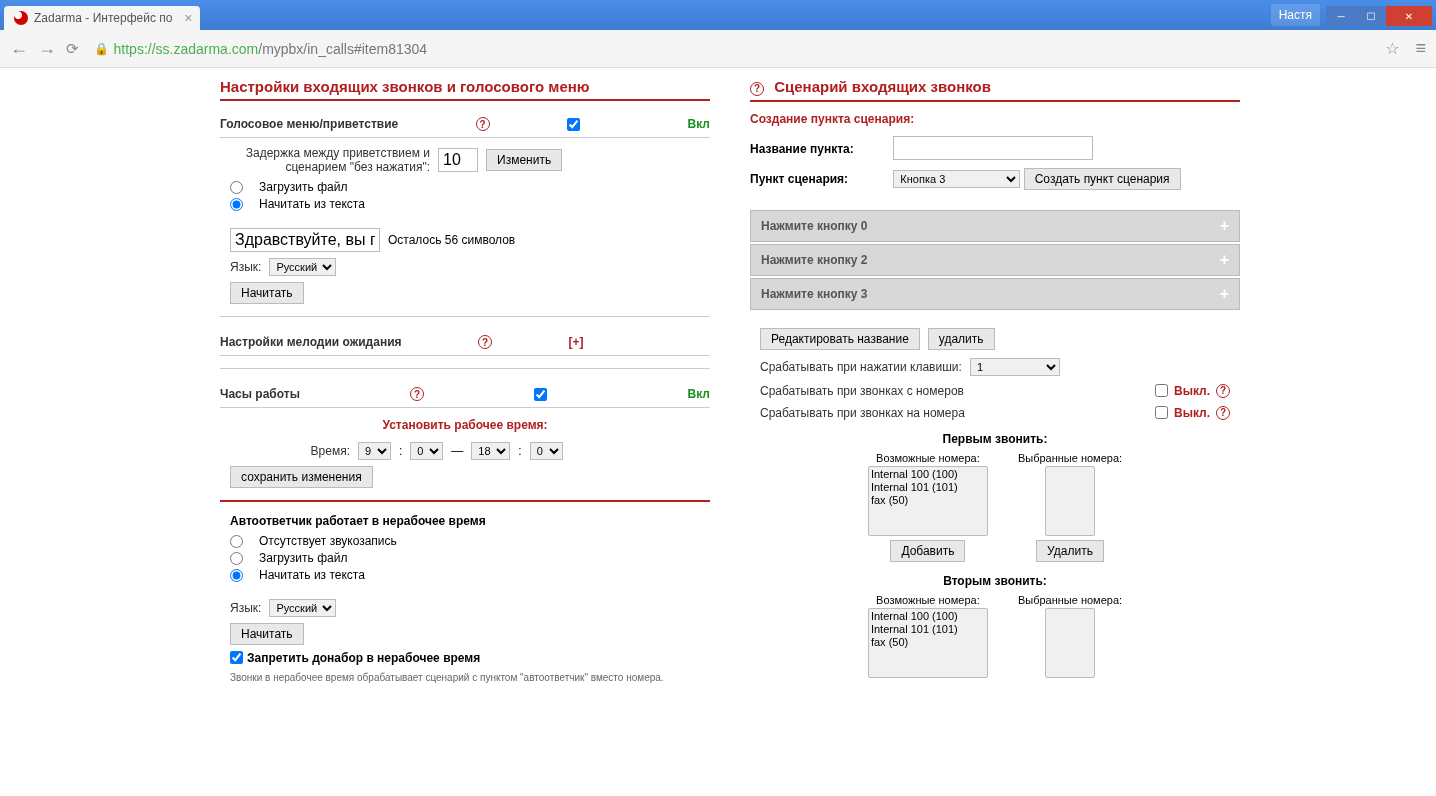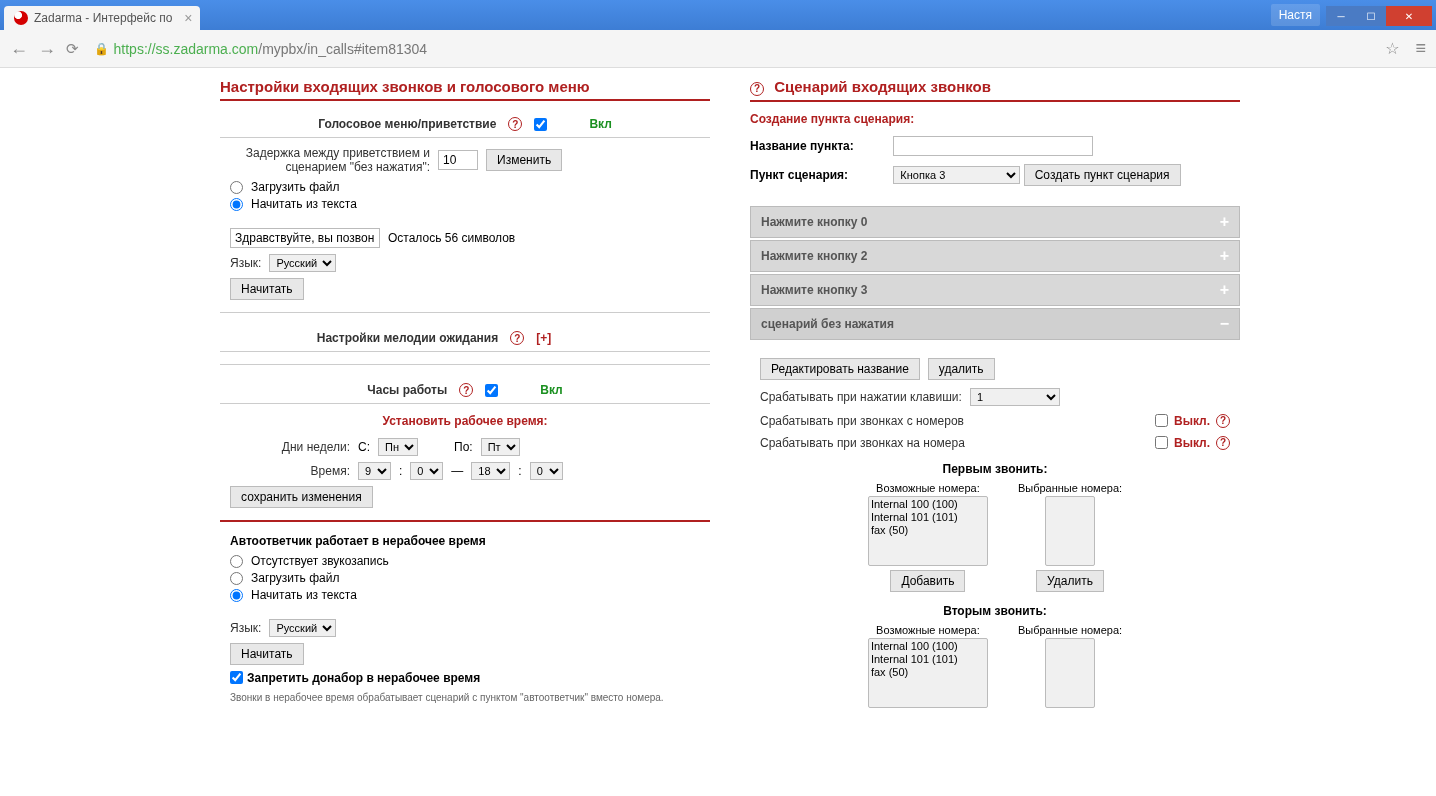--- a/index.html
+++ b/index.html
@@ -27,36 +27,36 @@
 .star { color: #888; font-size: 16px; margin-left: auto; }
 .menu-icon { color: #888; font-size: 18px; }
 
 
 .page { display: flex; gap: 40px; padding: 10px 60px 20px 220px; background: #fff; height: calc(100vh - 66px); overflow-y: auto; }
 .col { flex: 1; max-width: 490px; }
 
 h2.main-title { color: #b02020; font-size: 15px; font-weight: bold; border-bottom: 2px solid #b02020; padding-bottom: 4px; margin-bottom: 10px; }
 h2.main-title .help-circle { margin-right: 6px; }
 
-.section-head { display: flex; align-items: center; justify-content: center; gap: 12px; border-bottom: 1px solid #ccc; padding: 6px 0; margin-bottom: 8px; }
+.section-head { display: flex; align-items: center; justify-content: space-between; gap: 12px; border-bottom: 1px solid #ccc; padding: 6px 0; margin-bottom: 8px; }
 .section-head .label { font-weight: bold; color: #333; }
 .help-circle { display: inline-flex; width: 14px; height: 14px; border: 1px solid #b02020; border-radius: 50%; color: #b02020; font-size: 10px; align-items: center; justify-content: center; font-weight: bold; }
 .status-on { color: #1a9020; font-weight: bold; }
 .plus-link { color: #b02020; font-weight: bold; }
 
 .form-row { display: flex; align-items: center; gap: 8px; margin: 6px 0; padding-left: 10px; }
 .form-row .rlabel { text-align: right; width: 200px; color: #333; }
 .form-row .rlabel-sm { color: #333; }
-input[type=text] { border: 1px solid #bbb; padding: 2px 4px; font-size: 12px; font-family: inherit; }
+input[type=text] { border: 1px solid #bbb; padding: 2px 4px; font-size: 16px; font-family: inherit; }
 input.tiny { width: 40px; }
 input.med { width: 150px; }
 select { border: 1px solid #bbb; font-size: 11px; padding: 1px 2px; font-family: inherit; background: #f0f0f0; }
 button.btn { background: #e8e8e8; border: 1px solid #bbb; padding: 3px 10px; font-size: 12px; cursor: pointer; font-family: inherit; }
 
-.radio-row { padding-left: 10px; margin: 3px 0; display: flex; align-items: center; gap: 8px; }
+.radio-row { padding-left: 10px; margin: 3px 0; display: flex; align-items: center; gap: 16px; }
 .check-row { padding-left: 10px; margin: 6px 0; display: flex; align-items: flex-start; gap: 4px; }
 .bold { font-weight: bold; }
 .small-note { font-size: 10px; color: #666; padding-left: 10px; line-height: 1.4; }
 
 .subhead-red { color: #b02020; font-weight: bold; text-align: center; margin: 10px 0; }
 .subhead-bold { font-weight: bold; margin: 10px 0 6px 10px; }
 
 .sep { border-bottom: 1px solid #ccc; margin: 12px 0; }
 .sep-red { border-bottom: 2px solid #b02020; margin: 12px 0; }
 
@@ -168,28 +168,20 @@
 
     <div class="section-head">
       <span class="label">Часы работы</span>
       <span class="help-circle">?</span>
       <input type="checkbox" checked="" style="">
       <span class="status-on" style="margin-left:30px">Вкл</span>
     </div>
 
     <div class="subhead-red">Установить рабочее время:</div>
 
-    <div class="form-row">
-      <span class="rlabel" style="width:120px">Дни недели:</span>
-      <span>С:</span>
-      <select><option>Пн</option></select>
-      <span style="width:20px"></span>
-      <span>По:</span>
-      <select><option>Пт</option></select>
-    </div>
 
     <div class="form-row">
       <span class="rlabel" style="width:120px">Время:</span>
       <select><option>9</option></select>
       <span>:</span>
       <select><option>0</option></select>
       <span>—</span>
       <select><option>18</option></select>
       <span>:</span>
       <select><option>0</option></select>
@@ -256,24 +248,20 @@
       <span>Нажмите кнопку 0</span>
         <span class="acc-icon">+</span>
     </div>
     <div class="accordion-item">
       <span>Нажмите кнопку 2</span>
         <span class="acc-icon">+</span>
     </div>
     <div class="accordion-item">
       <span>Нажмите кнопку 3</span>
         <span class="acc-icon">+</span>
-    </div>
-    <div class="accordion-item active">
-      <span>сценарий без нажатия</span>
-        <span class="acc-icon">−</span>
     </div>
 
     <div class="scenario-body">
       <div class="scenario-row">
         <button class="btn">Редактировать название</button>
         <button class="btn">удалить</button>
       </div>
       <div class="scenario-row">
         <span class="slabel">Срабатывать при нажатии клавиши:</span>
         <select style="width:90px"><option>1</option></select>

